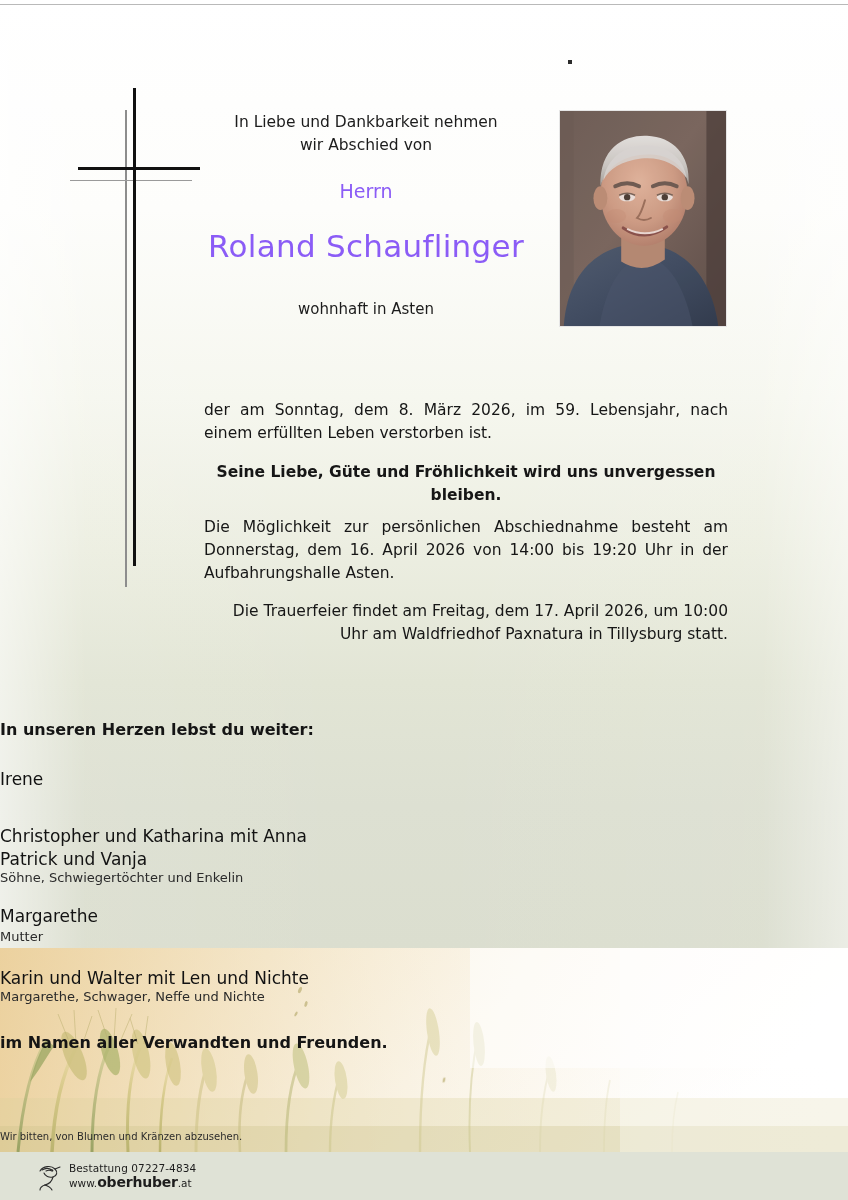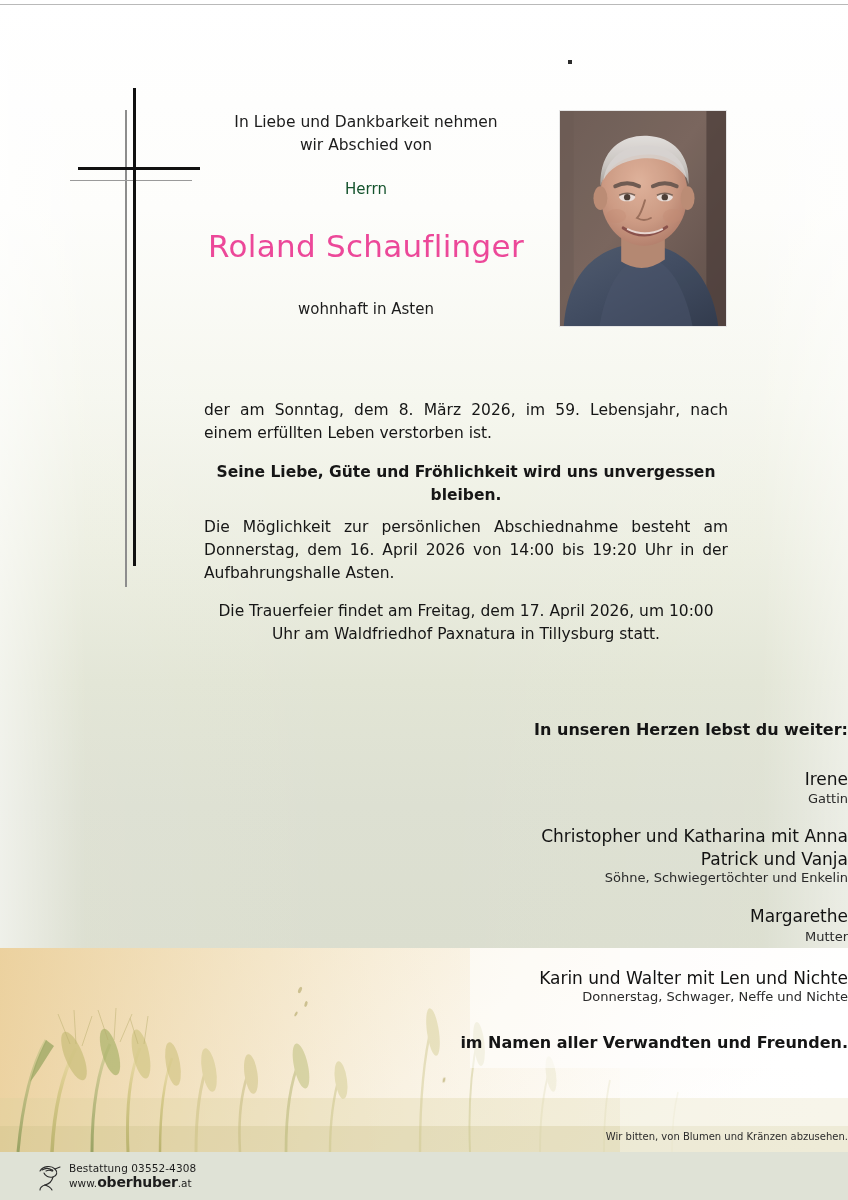--- a/index.html
+++ b/index.html
@@ -114,30 +114,30 @@
     text-align: center;
     font-size: 15.5px;
     color: #1c1c1c;
     line-height: 1.5;
   }
   .honorific {
     position: absolute;
     left: 188px; top: 180px;
     width: 356px;
     text-align: center;
-    font-size: 15px;
-    color: #14532d;
+    font-size: 19px;
+    color: #8b5cf6;
   }
   .name {
     position: absolute;
     left: 168px; top: 228px;
     width: 396px;
     text-align: center;
     font-size: 31px;
-    color: #ec4899;
+    color: #8b5cf6;
     letter-spacing: 0.3px;
     white-space: nowrap;
   }
   .residence {
     position: absolute;
     left: 188px; top: 300px;
     width: 356px;
     text-align: center;
     font-size: 15px;
     color: #1c1c1c;
@@ -149,27 +149,27 @@
     width: 524px;
     font-size: 15.5px;
     color: #161616;
     line-height: 1.48;
     text-align: justify;
     text-justify: inter-word;
   }
   .para.p-death   { top: 399px; }
   .para.p-memory  { top: 461px; text-align: center; font-weight: bold; }
   .para.p-viewing { top: 516px; }
-  .para.p-funeral { top: 600px; text-align: center; }
+  .para.p-funeral { top: 600px; text-align: right; }
 
   .centered {
     position: absolute;
     left: 0;
     width: 848px;
-    text-align: right;
+    text-align: left;
     color: #151515;
   }
   .heading-hearts { top: 720px; font-size: 16px; font-weight: bold; }
 
   .fam-name  { font-size: 17px; font-weight: normal; color: #121212; }
   .fam-role  { font-size: 13px; color: #2a2a2a; }
 
   .f-irene       { top: 769px; }
   .f-irene-role  { top: 791px; }
   .f-sons1       { top: 826px; }
@@ -311,21 +311,20 @@
   <div class="residence">wohnhaft in Asten</div>
 
   <div class="para p-death">der am Sonntag, dem 8. März 2026, im 59. Lebensjahr, nach einem erfüllten Leben verstorben ist.</div>
   <div class="para p-memory">Seine Liebe, Güte und Fröhlichkeit wird uns unvergessen bleiben.</div>
   <div class="para p-viewing">Die Möglichkeit zur persönlichen Abschiednahme besteht am Donnerstag, dem 16. April 2026 von 14:00 bis 19:20 Uhr in der Aufbahrungshalle Asten.</div>
   <div class="para p-funeral">Die Trauerfeier findet am Freitag, dem 17. April 2026, um 10:00 Uhr am Waldfriedhof Paxnatura in Tillysburg statt.</div>
 
   <div class="centered heading-hearts">In unseren Herzen lebst du weiter:</div>
 
   <div class="centered fam-name f-irene">Irene</div>
-  <div class="centered fam-role f-irene-role">Gattin</div>
 
   <div class="centered fam-name f-sons1">Christopher und Katharina mit Anna</div>
   <div class="centered fam-name f-sons2">Patrick und Vanja</div>
   <div class="centered fam-role f-sons-role">Söhne, Schwiegertöchter und Enkelin</div>
 
   <div class="centered fam-name f-mother">Margarethe</div>
   <div class="centered fam-role f-mother-role">Mutter</div>
 
   <div class="wheat">
     <svg viewBox="0 0 848 204" preserveAspectRatio="none">
@@ -413,41 +412,41 @@
         <ellipse cx="296" cy="66" rx="1.2" ry="2.6" transform="rotate(30 296 66)"></ellipse>
         <ellipse cx="444" cy="132" rx="1.3" ry="2.8" transform="rotate(15 444 132)"></ellipse>
       </g>
 
       <rect x="470" y="0" width="378" height="120" fill="#ffffff" opacity="0.55"></rect>
       <rect x="620" y="0" width="228" height="204" fill="#ffffff" opacity="0.30"></rect>
     </svg>
   </div>
 
   <div class="centered fam-name f-sister">Karin und Walter mit Len und Nichte</div>
-  <div class="centered fam-role f-sister-role">Donnerstag, Schwager, Neffe und Nichte</div>
+  <div class="centered fam-role f-sister-role">Margarethe, Schwager, Neffe und Nichte</div>
   <div class="centered f-allnames">im Namen aller Verwandten und Freunden.</div>
   <div class="centered f-noflowers">Wir bitten, von Blumen und Kränzen abzusehen.</div>
 
   <div class="footer">
     <div class="logo-block">
       <span class="logo-mark">
         <svg viewBox="0 0 28 30">
           <g stroke="#2b2b2b" stroke-width="1.1" fill="none" stroke-linecap="round" stroke-linejoin="round">
             <path d="M4 9 C 7 4, 15 3, 19 7 C 22 10, 21 14, 17 15 C 13 16, 9 14, 8 11"></path>
             <path d="M6 8 C 9 6, 13 6, 16 8"></path>
             <path d="M10 9 C 12 8, 14 8, 16 9"></path>
             <path d="M17 15 C 16 19, 13 22, 9 23"></path>
             <path d="M9 23 C 6 24, 4 26, 4 28"></path>
             <path d="M9 23 C 12 24, 15 26, 16 28"></path>
             <path d="M19 7 L 24 5"></path>
           </g>
           <circle cx="16.5" cy="8.5" r="0.9" fill="#2b2b2b"></circle>
         </svg>
       </span>
       <span class="logo-text">
-        <span class="logo-line1" style="display:block;">Bestattung 03552-4308</span>
+        <span class="logo-line1" style="display:block;">Bestattung 07227-4834</span>
         <span class="logo-line2" style="display:block;"><span>www.</span><span class="big">oberhuber</span><span>.at</span></span>
       </span>
     </div>
     <div class="credit"></div>
   </div>
 
 </div>
 
 </body></html>

